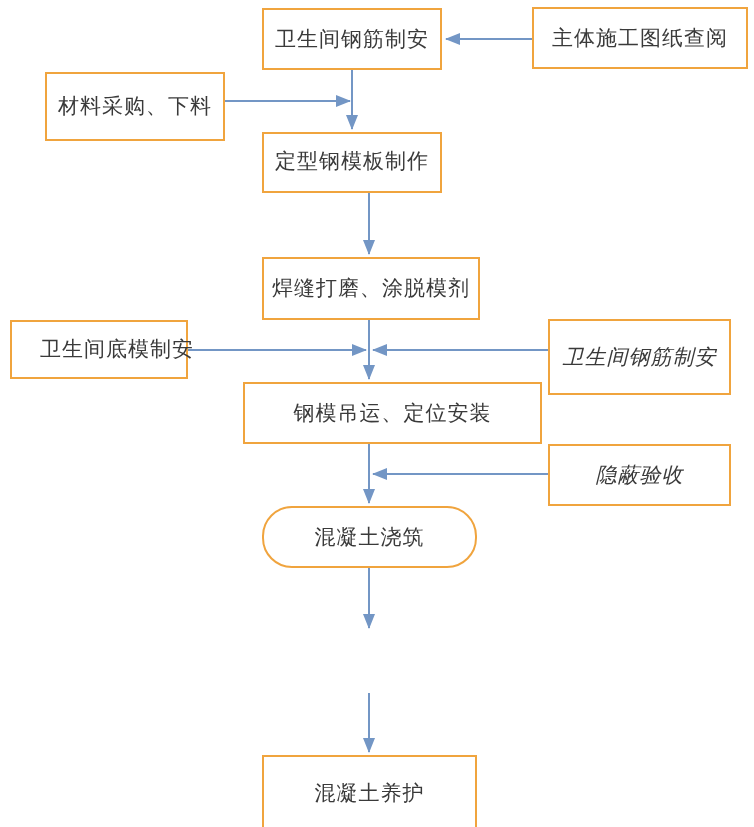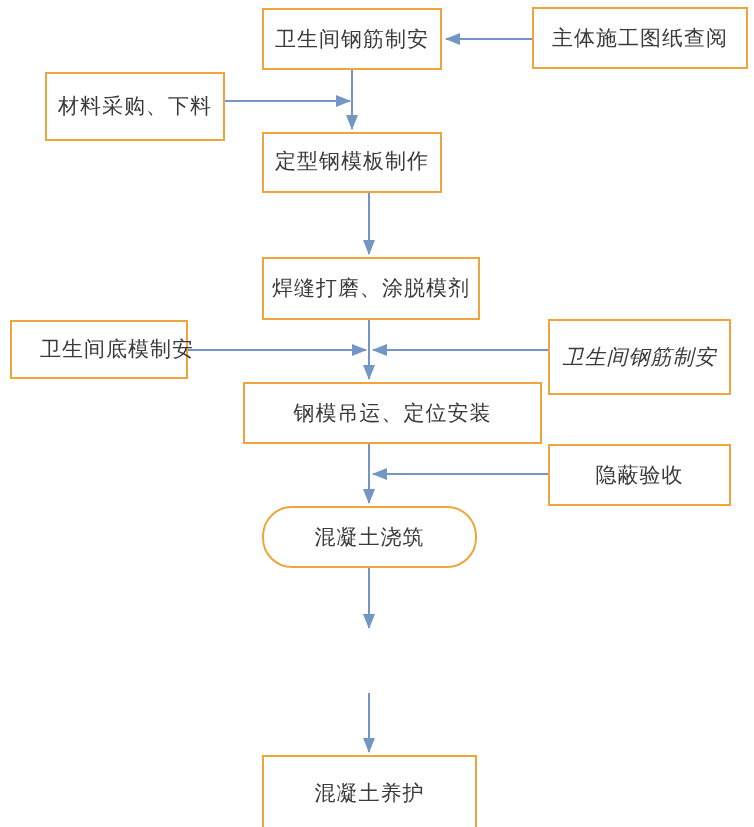--- a/index.html
+++ b/index.html
@@ -99,21 +99,21 @@
   </div>
 
   <div class="node" style="left:548px; top:319px; width:183px; height:76px;font-style:italic;">
     <span>卫生间钢筋制安</span>
   </div>
 
   <div class="node" style="left:243px; top:382px; width:299px; height:62px;">
     <span>钢模吊运、定位安装</span>
   </div>
 
-  <div class="node" style="left:548px; top:444px; width:183px; height:62px;">
+  <div class="node" style="left:548px; top:444px; width:183px; height:62px;font-style:italic;">
     <span>隐蔽验收</span>
   </div>
 
   <div class="node" style="left:262px; top:506px; width:215px; height:62px;border-radius:30px;">
     <span>混凝土浇筑</span>
   </div>
 
 
   <div class="node" style="left:262px; top:755px; width:215px; height:76px;">
     <span>混凝土养护</span>

